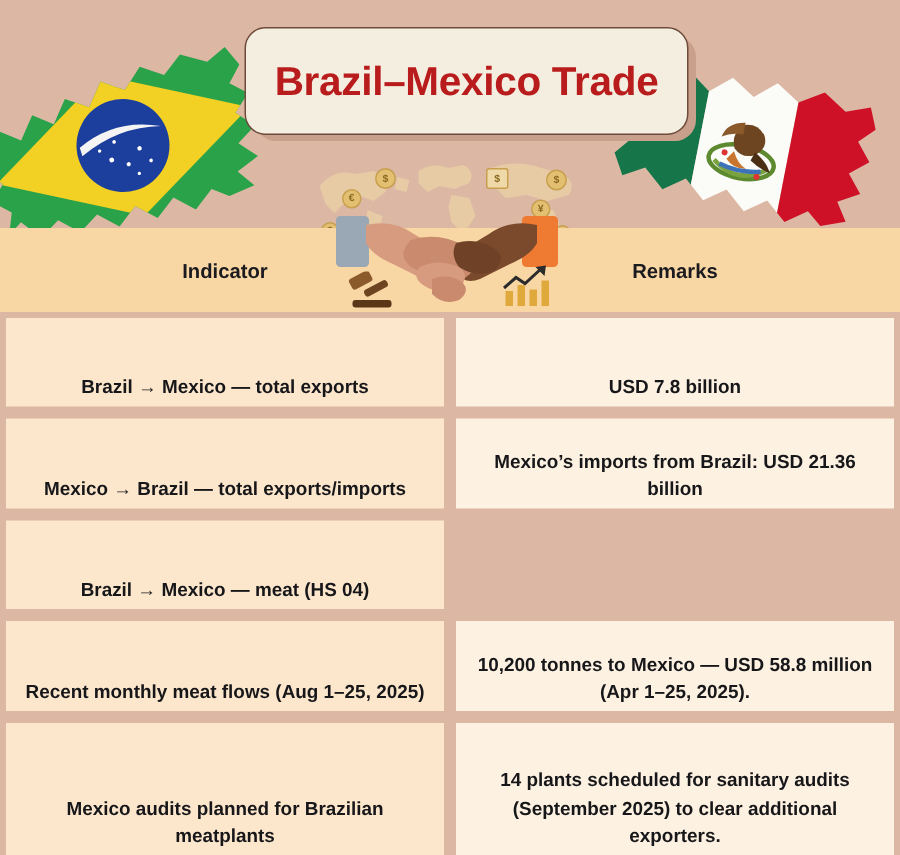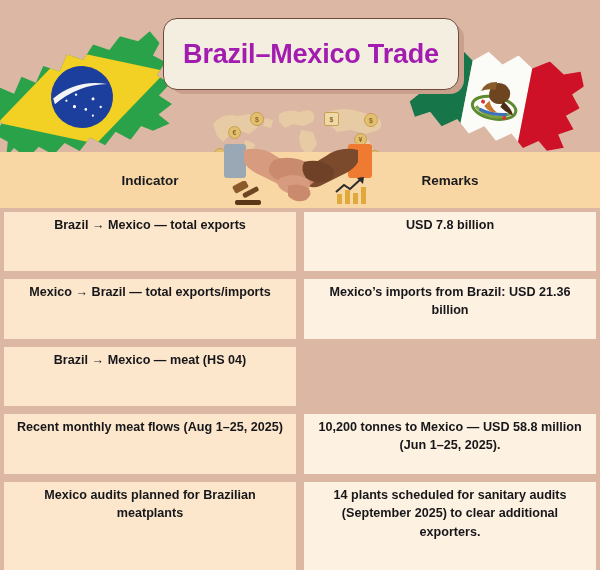--- a/index.html
+++ b/index.html
@@ -106,21 +106,21 @@
     background: #f4eee0;
     border: 1.6px solid #6d4b3c;
     border-radius: 14px;
     display: flex;
     align-items: center;
     justify-content: center;
   }
   .title-text {
     font-size: 27px;
     font-weight: bold;
-    color: #a21caf;
+    color: #b91c1c;
     letter-spacing: -.2px;
     white-space: nowrap;
   }
 
   
   .header-band {
     position: absolute;
     left: 0;
     top: 152px;
     width: 600px;
@@ -180,21 +180,21 @@
   .row {
     position: absolute;
     left: 0;
     width: 600px;
   }
   .cell {
     position: absolute;
     top: 4px;
     bottom: 4px;
     display: flex;
-    align-items: flex-start;
+    align-items: flex-end;
     justify-content: center;
     text-align: center;
     font-size: 12.6px;
     font-weight: bold;
     color: #17171a;
     line-height: 1.45;
     box-sizing: border-box;
     padding: 4px 12px;
   }
   .cell-indicator {
@@ -364,21 +364,21 @@
       <div class="cell cell-indicator">
         <span>Brazil → Mexico — meat (HS 04)</span>
       </div>
     </div>
 
     <div class="row" style="top:202px;height:68px;padding-left:28px;">
       <div class="cell cell-indicator">
         <span>Recent monthly meat flows (Aug 1–25, 2025)</span>
       </div>
       <div class="cell cell-remarks">
-        <span>10,200 tonnes to Mexico — USD 58.8 million (Jun 1–25, 2025).</span>
+        <span>10,200 tonnes to Mexico — USD 58.8 million (Apr 1–25, 2025).</span>
       </div>
     </div>
 
     <div class="row row-last" style="top:270px;height:92px;">
       <div class="cell cell-indicator">
         <span>Mexico audits planned for Brazilian meatplants</span>
       </div>
       <div class="cell cell-remarks">
         <span>14 plants scheduled for sanitary audits (September 2025) to clear additional exporters.</span>
       </div>

